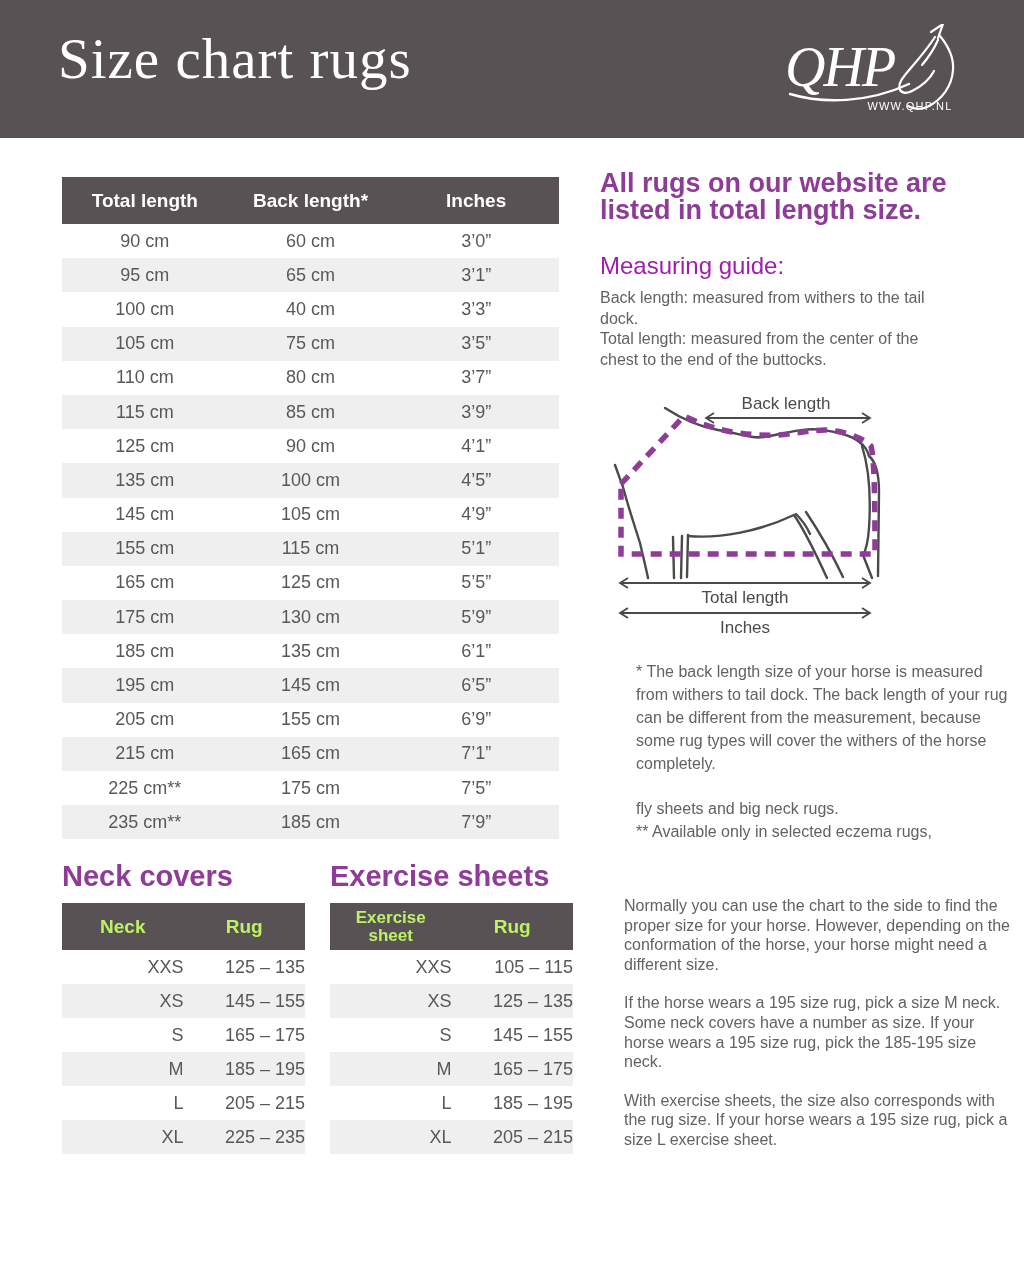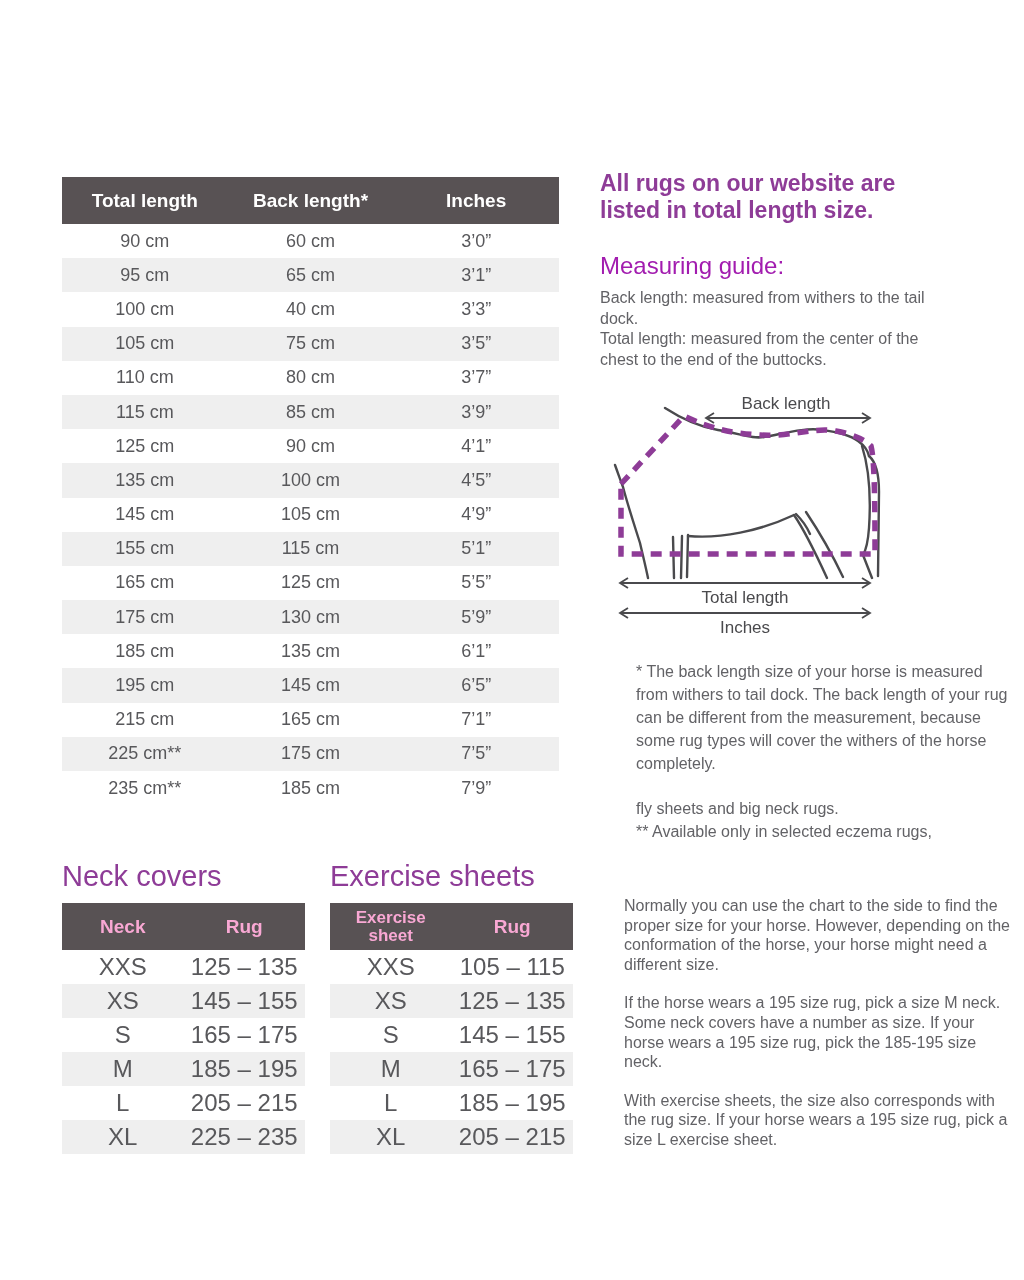--- a/index.html
+++ b/index.html
@@ -31,51 +31,66 @@
     font-size:19px;font-weight:bold;text-align:center;vertical-align:middle;
   }
   .size-table td{
     height:34.2px;text-align:center;vertical-align:middle;
     font-size:18px;color:#58585b;
   }
   tbody tr:nth-child(even){background:var(--row-alt);}
   
   .intro{
     position:absolute;left:600px;top:170px;width:395px;
-    color:var(--purple);font-size:23px;font-weight:bold;line-height:27px;
+    color:var(--purple);font-size:27px;font-weight:bold;line-height:27px;
   }
   .guide-title{position:absolute;left:600px;top:252px;font-size:24px;color:#a21caf;}
   .guide-notes{position:absolute;left:600px;top:288px;width:345px;font-size:16px;line-height:20.5px;color:var(--txt);}
   .diagram{position:absolute;left:610px;top:388px;width:290px;height:252px;}
   .footnotes{position:absolute;left:636px;top:660px;width:378px;font-size:16px;line-height:23px;color:var(--txt);}
   .footnotes .fn2{margin-top:22px;}
   
-  .section-title{position:absolute;font-size:29px;font-weight:normal;color:var(--purple);}
+  .section-title{position:absolute;font-size:29px;font-weight:bold;color:var(--purple);}
   .neck-title{left:62px;top:860px;}
   .exercise-title{left:330px;top:860px;}
   .mini-table{position:absolute;top:903px;width:243px;}
   .neck-table{left:62px;}
   .exercise-table{left:330px;}
   .mini-table th{
-    background:var(--dark);color:#f9a8d4;height:47px;
+    background:var(--dark);color:#bef264;height:47px;
     font-size:19px;font-weight:bold;text-align:center;vertical-align:middle;line-height:1.05;
   }
   .exercise-table th.small{font-size:17px;padding:0 2px;}
   .mini-table td{
-    height:34px;text-align:center;vertical-align:middle;
-    font-size:24px;color:#58585b;
+    height:34px;text-align:right;vertical-align:middle;
+    font-size:18px;color:#58585b;
   }
   .bottom-notes{position:absolute;left:624px;top:896px;width:390px;font-size:16px;line-height:19.6px;color:var(--txt);}
   .bottom-notes p{margin-bottom:19px;}
 </style>
 </head>
 <body>
 
 <div class="page">
 
+  <div class="header">
+    <div class="page-title">Size chart rugs</div>
+    <svg class="logo" viewBox="0 0 190 92">
+      <text x="-3" y="62" font-family="'Liberation Serif',serif" font-style="italic" font-size="56" letter-spacing="-2" fill="#ffffff">QHP</text>
+      <path d="M2,70 C35,80 80,79 121,60" stroke="#ffffff" stroke-width="2.4" fill="none" stroke-linecap="round"></path>
+      <g stroke="#ffffff" stroke-width="2.2" fill="none" stroke-linecap="round" stroke-linejoin="round">
+        <path d="M143,8 L155,0 L150,14"></path>
+        <path d="M147,13 C138,27 127,39 117,51 C112,57 110,62 112,66 C115,70 120,69 124,67"></path>
+        <path d="M124,67 C134,62 142,55 146,47"></path>
+        <path d="M152,12 C161,23 166,34 165,46 C164,62 154,76 139,83 C132,86 125,85 120,82"></path>
+        <path d="M150,16 C146,25 140,34 134,41"></path>
+      </g>
+      <text x="122" y="86" text-anchor="middle" font-size="11" letter-spacing="1.2" fill="#ffffff">WWW.QHP.NL</text>
+    </svg>
+  </div>
 
   <table class="size-table">
     <thead>
       <tr>
         <th>Total length</th>
         <th>Back length*</th>
         <th>Inches</th>
       </tr>
     </thead>
     <tbody>
@@ -141,20 +156,25 @@
         </tr>
         <tr>
           <td>185 cm</td>
           <td>135 cm</td>
           <td>6’1”</td>
         </tr>
         <tr>
           <td>195 cm</td>
           <td>145 cm</td>
           <td>6’5”</td>
+        </tr>
+        <tr>
+          <td>205 cm</td>
+          <td>155 cm</td>
+          <td>6’9”</td>
         </tr>
         <tr>
           <td>215 cm</td>
           <td>165 cm</td>
           <td>7’1”</td>
         </tr>
         <tr>
           <td>225 cm**</td>
           <td>175 cm</td>
           <td>7’5”</td>

